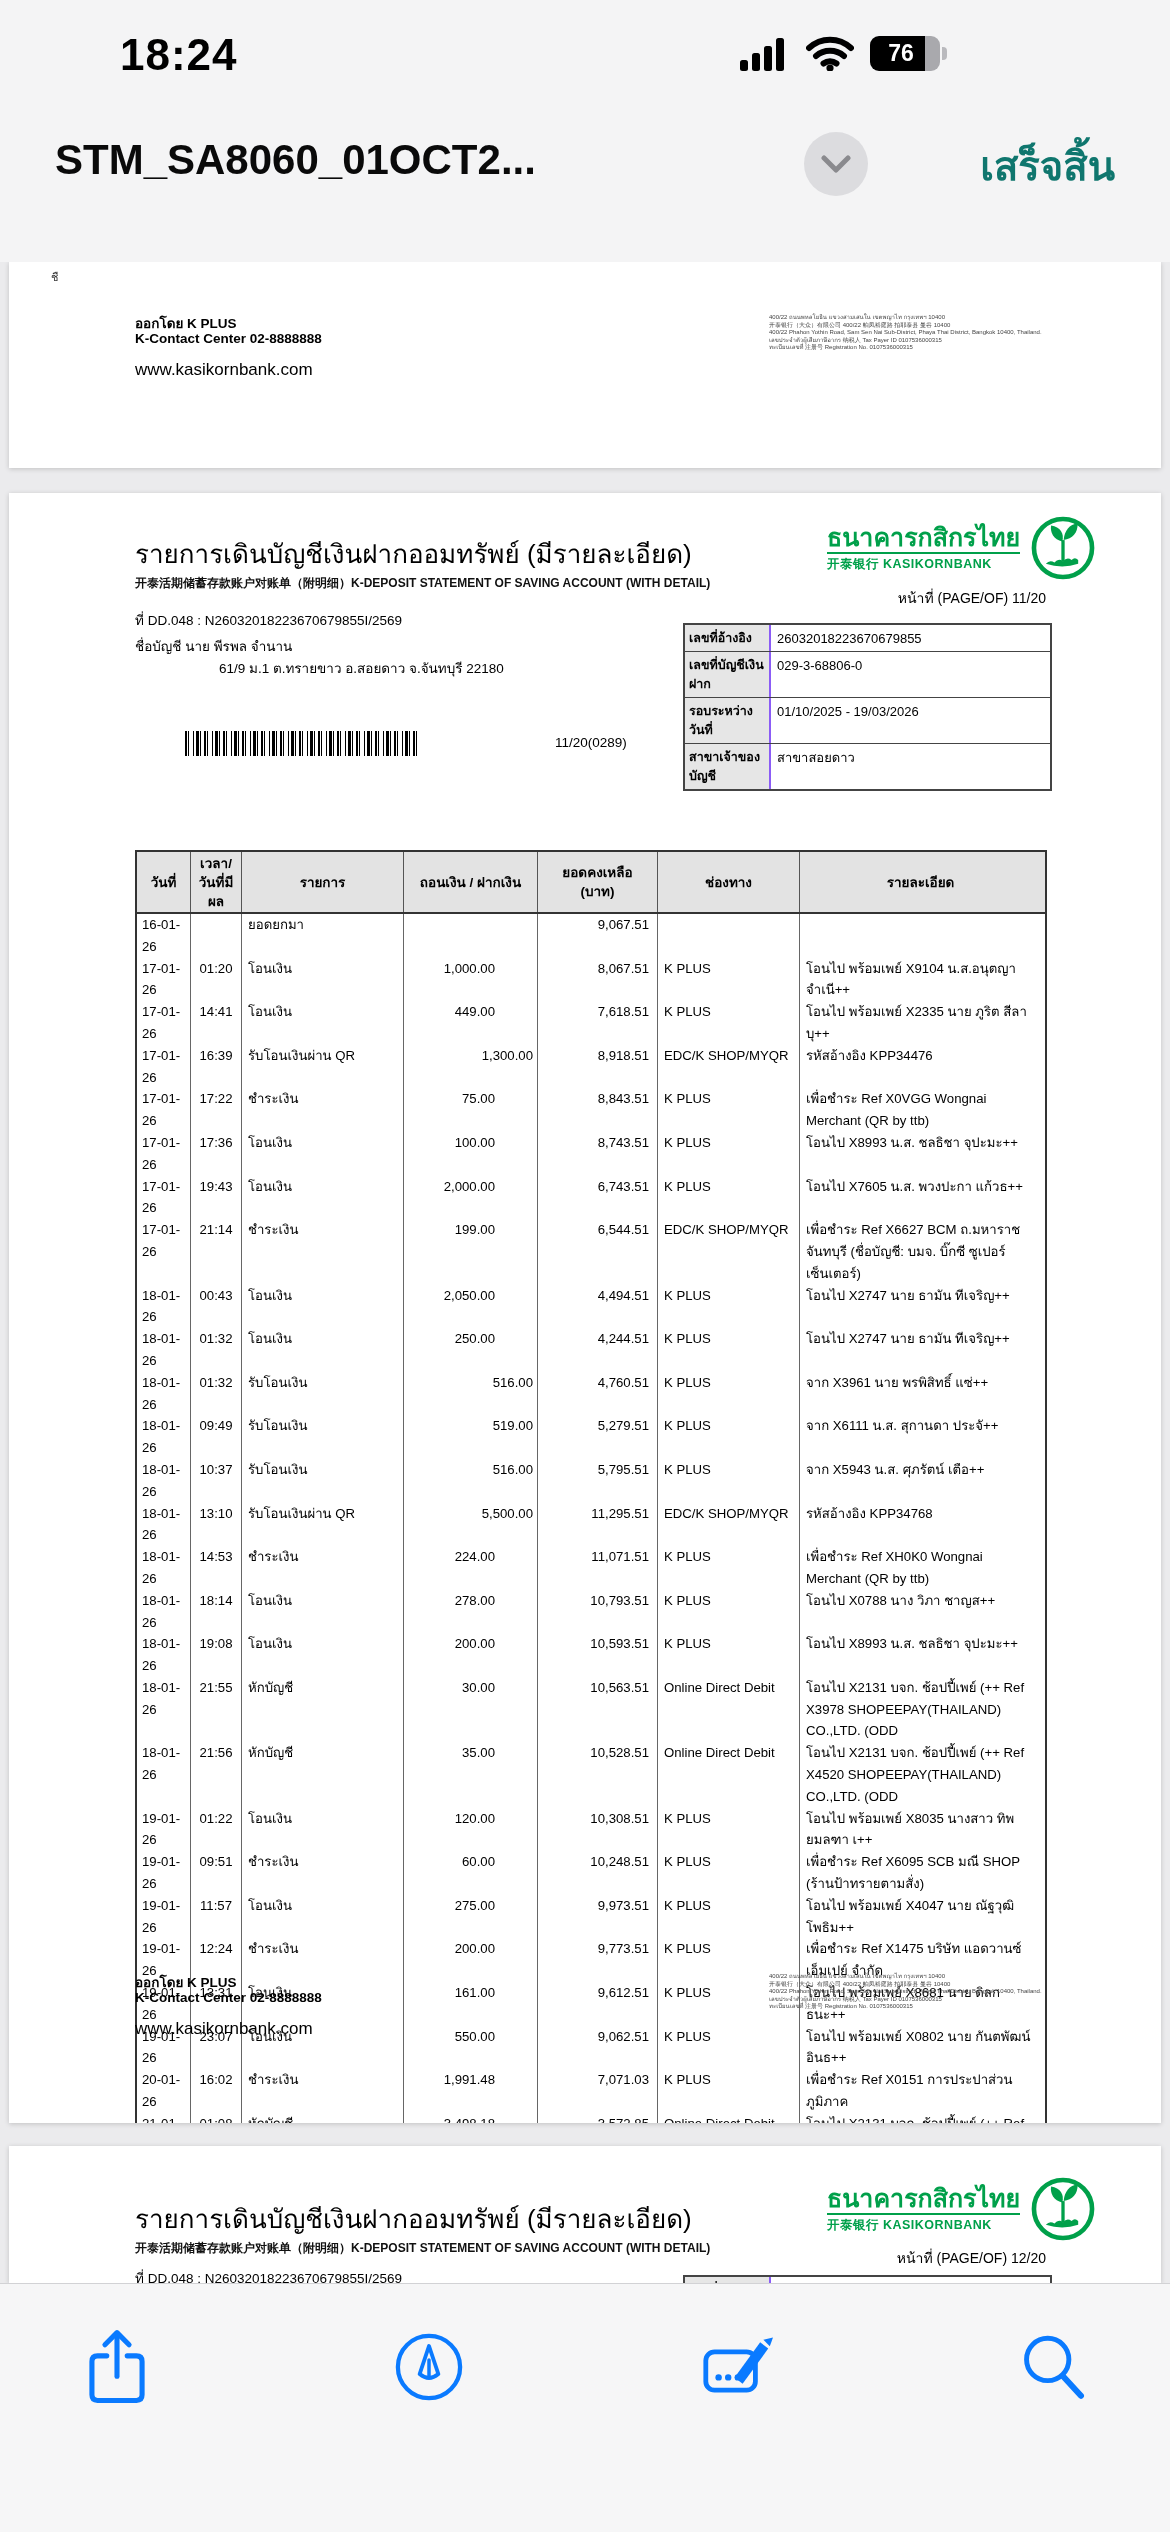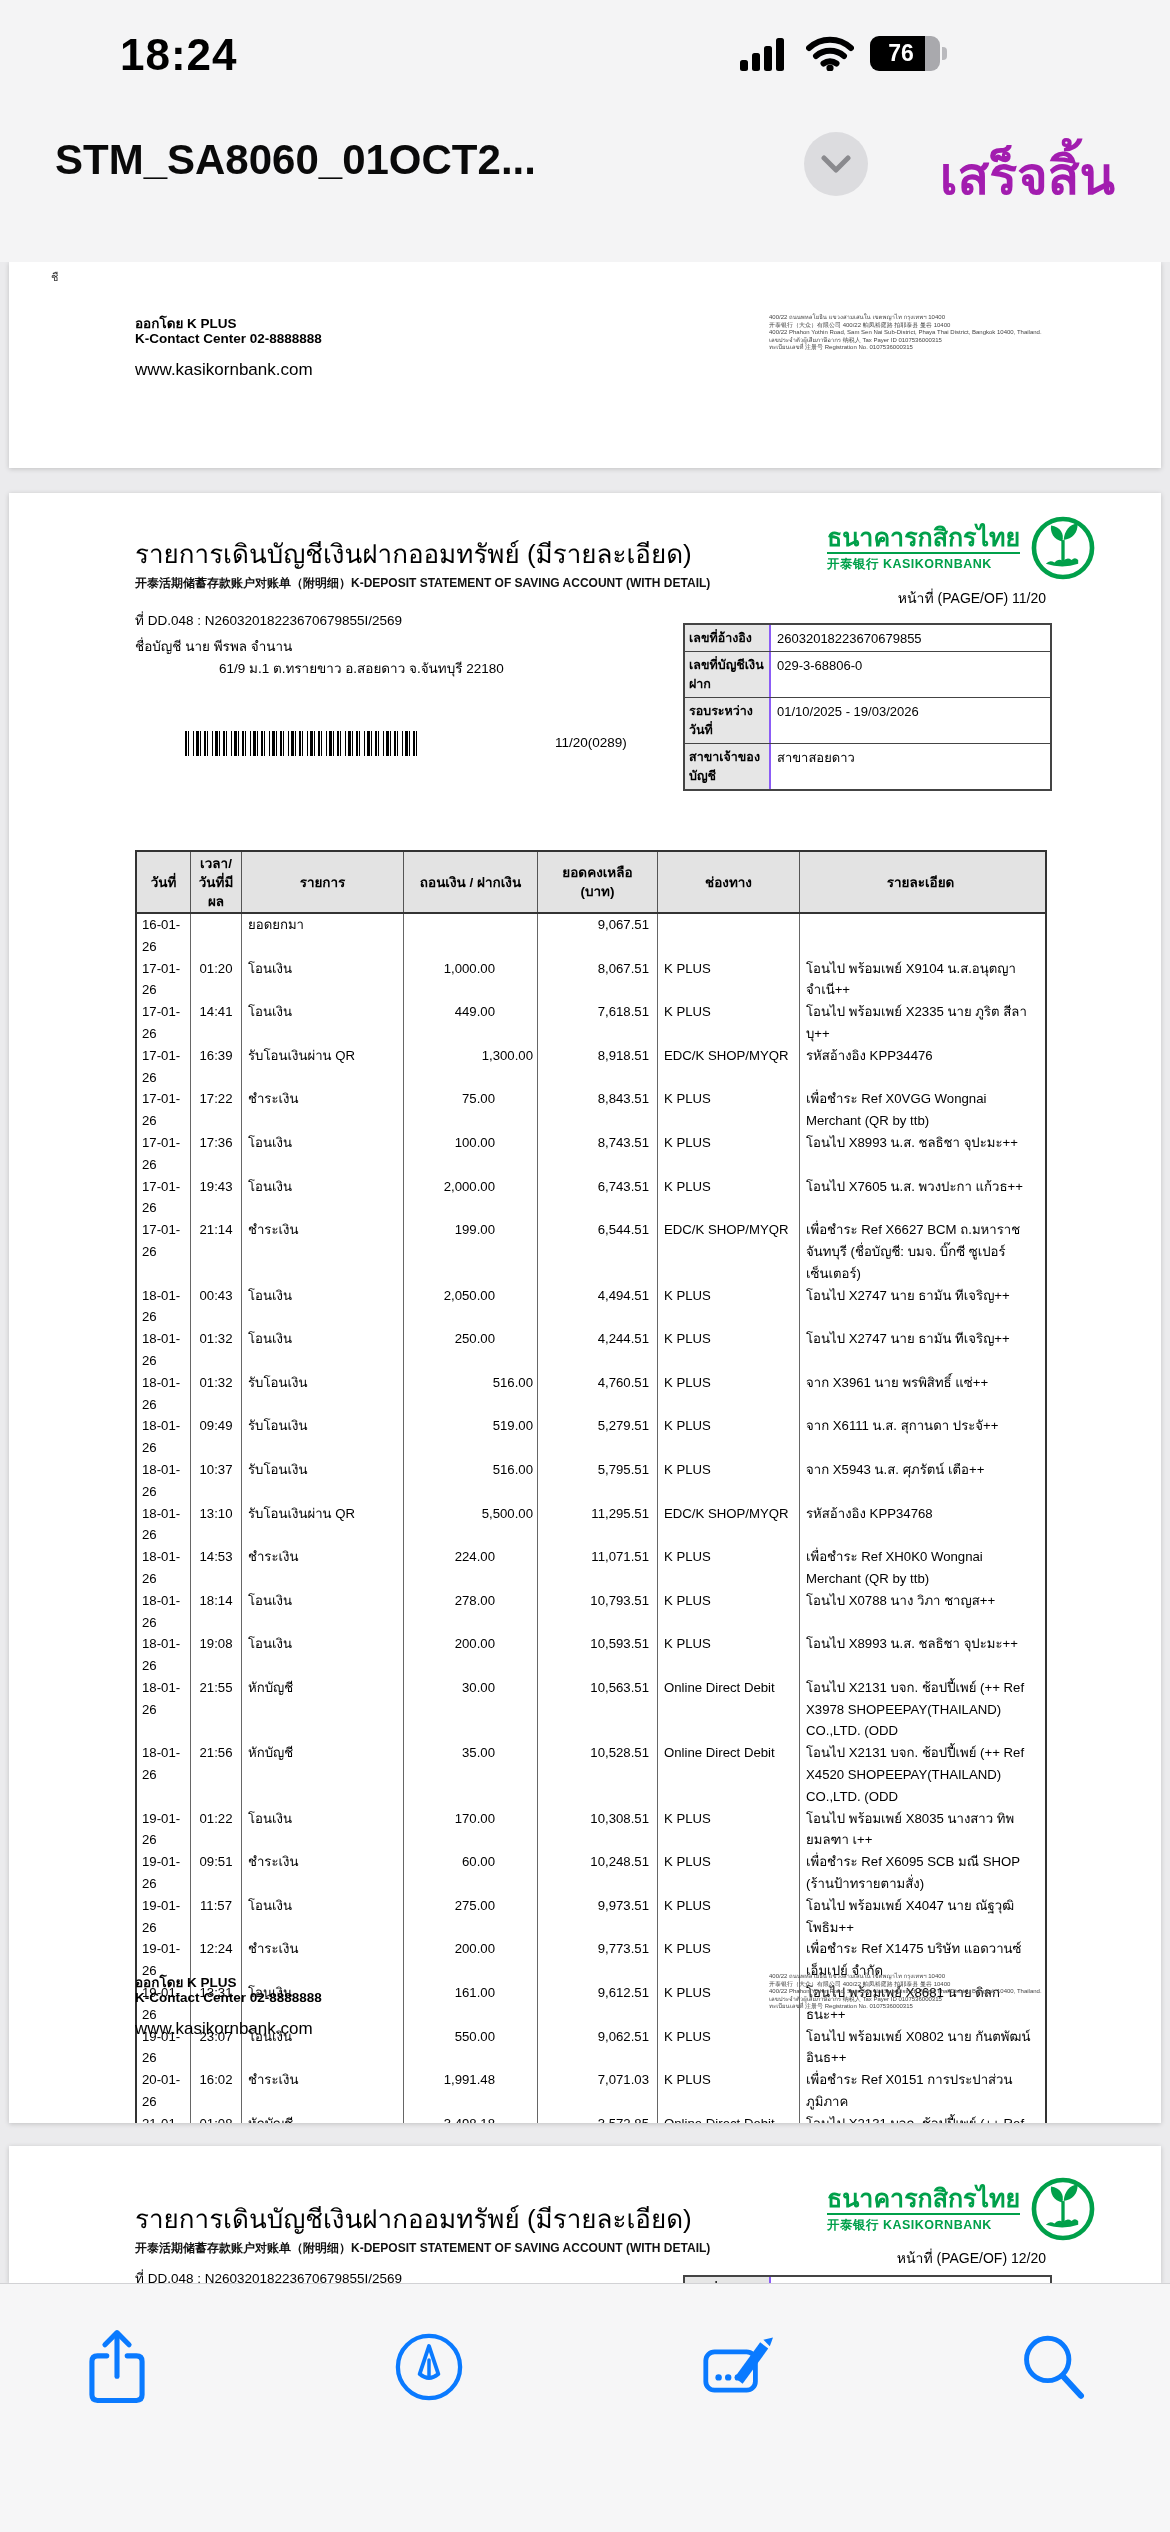--- a/index.html
+++ b/index.html
@@ -17,21 +17,21 @@
     display:flex;align-items:center;justify-content:center;}
   .batt span{color:#fff;font-size:23px;font-weight:700;margin-right:8px;}
   .batt::after{content:"";position:absolute;right:-7px;top:11px;width:5px;height:13px;background:#b9b9bd;border-radius:0 4px 4px 0;}
   
   .nav-bar{position:absolute;top:100px;left:0;width:1170px;height:162px;background:transparent;z-index:5;}
   .chrome-bg{position:absolute;top:0;left:0;width:1170px;height:262px;background:#f4f4f5;z-index:4;}
   .nav-title{position:absolute;left:55px;top:36px;width:705px;font-size:42px;font-weight:700;color:#0a0a0a;
     white-space:nowrap;overflow:hidden;}
   .nav-chevron{position:absolute;left:804px;top:32px;width:64px;height:64px;border-radius:50%;background:#dcdcdf;
     display:flex;align-items:center;justify-content:center;}
-  .nav-done{position:absolute;right:55px;top:34px;font-size:52px;font-weight:600;color:#a21caf;}
+  .nav-done{position:absolute;right:55px;top:34px;font-size:40px;font-weight:600;color:#0f766e;}
   
   .pdf-bg{position:absolute;top:262px;left:0;width:1170px;height:2021px;background:#ebebed;z-index:0;}
   .page{position:absolute;left:9px;width:1152px;background:#fff;box-shadow:0 1px 5px rgba(0,0,0,.18);z-index:1;overflow:hidden;}
   #page1{top:262px;height:206px;}
   #page2{top:493px;height:1630px;}
   #page3{top:2146px;height:137px;}
   .remnant{position:absolute;left:42px;top:6px;font-size:11px;color:#333;}
   
   .doc-title{position:absolute;left:126px;font-size:26px;font-weight:400;color:#000;}
   .doc-subtitle{position:absolute;left:126px;font-size:12px;font-weight:700;color:#111;}
@@ -359,21 +359,21 @@
           <div class="td c-item">หักบัญชี</div>
           <div class="td c-amt amt-out">35.00</div>
           <div class="td c-bal">10,528.51</div>
           <div class="td c-chan">Online Direct Debit</div>
           <div class="td c-detail">โอนไป X2131 บจก. ช้อปปี้เพย์ (++ Ref X4520 SHOPEEPAY(THAILAND) CO.,LTD. (ODD</div>
         </div>
         <div class="txn-grid tr">
           <div class="td c-date">19-01-26</div>
           <div class="td c-time">01:22</div>
           <div class="td c-item">โอนเงิน</div>
-          <div class="td c-amt amt-out">170.00</div>
+          <div class="td c-amt amt-out">120.00</div>
           <div class="td c-bal">10,308.51</div>
           <div class="td c-chan">K PLUS</div>
           <div class="td c-detail">โอนไป พร้อมเพย์ X8035 นางสาว ทิพยมลฑา เ++</div>
         </div>
         <div class="txn-grid tr">
           <div class="td c-date">19-01-26</div>
           <div class="td c-time">09:51</div>
           <div class="td c-item">ชำระเงิน</div>
           <div class="td c-amt amt-out">60.00</div>
           <div class="td c-bal">10,248.51</div>

